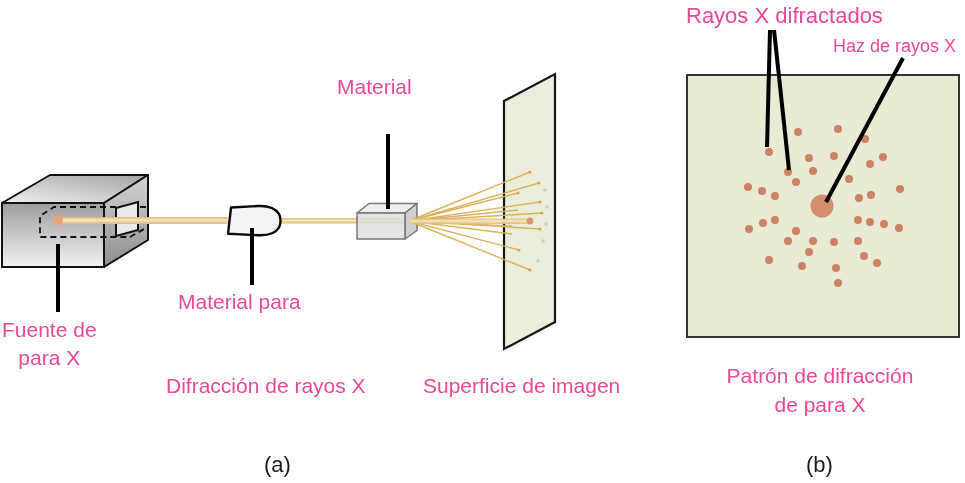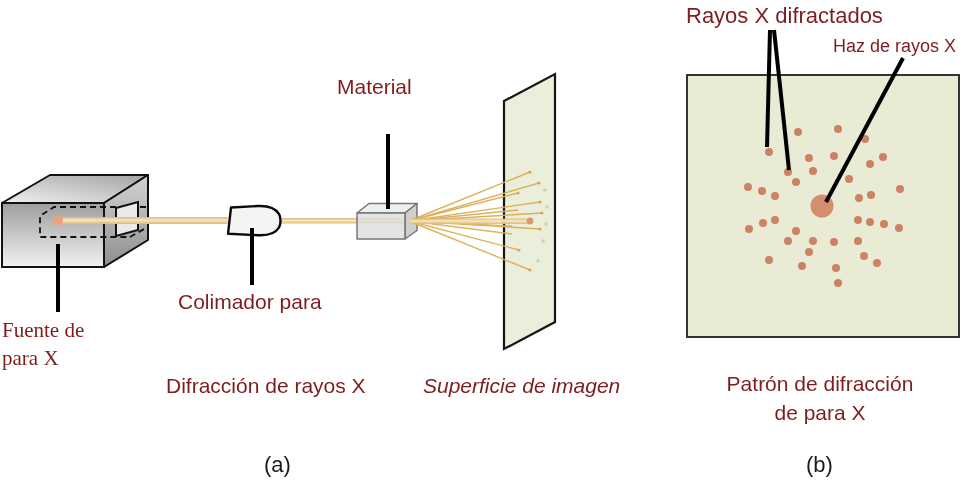--- a/index.html
+++ b/index.html
@@ -9,32 +9,32 @@
     background:#ffffff;
     font-family:"Liberation Sans", sans-serif;
     color:#1a1a1a;
     overflow:hidden;
   }
   .stage svg{position:absolute;left:0;top:0;pointer-events:none;}
   .lbl{
     position:absolute;
     font-size:21px;
     line-height:30px;
-    color:#7f1d1d;
+    color:#ec4899;
     white-space:nowrap;
   }
-  .lbl span{display:block;}
-  .lbl-fuente{left:2px;top:316px;line-height:28px;font-family:Liberation Serif, serif;}
+  .lbl span{display:block;text-align:center;}
+  .lbl-fuente{left:2px;top:316px;line-height:28px;}
   .lbl-colimador{left:178px;top:286px;line-height:32px;}
   .lbl-material{left:337px;top:72px;line-height:30px;}
   .lbl-difraccion{left:166px;top:371px;text-align:right;}
-  .lbl-superficie{left:423px;top:371px;font-style:italic;}
+  .lbl-superficie{left:423px;top:371px;}
   .lbl-difractados{left:686px;top:1px;font-size:22px;}
   .lbl-haz{left:797px;top:31px;font-size:18px;margin-left:36px;}
-  .lbl-patron{left:686px;top:369px;width:268px;text-align:center;line-height:29px;}
+  .lbl-patron{left:686px;top:361px;width:268px;text-align:center;line-height:29px;}
   .caption{position:absolute;font-size:22px;color:#1a1a1a;}
   .caption-a{left:264px;top:452px;}
   .caption-b{left:806px;top:452px;}
   .pattern-square{
     position:absolute;
     left:686px;top:74px;
     width:274px;height:264px;
     box-sizing:border-box;
     border:2px solid #333333;
     background:#e9ebd4;
@@ -191,21 +191,21 @@
       <line x1="774" y1="30" x2="789" y2="170"></line>
       <line x1="903" y1="58" x2="826" y2="202"></line>
     </g>
   </svg>
 
   <div class="lbl lbl-fuente text-layer-item">
     <span>Fuente de</span>
     <span>para X</span>
   </div>
   <div class="lbl lbl-colimador text-layer-item">
-    <span>Colimador para</span>
+    <span>Material para</span>
   </div>
   <div class="lbl lbl-material text-layer-item">
     <span>Material</span>
   </div>
   <div class="lbl lbl-difraccion text-layer-item">Difracción de rayos X</div>
   <div class="lbl lbl-superficie text-layer-item">Superficie de imagen</div>
   <div class="caption caption-a text-layer-item">(a)</div>
 
   <div class="lbl lbl-difractados text-layer-item">Rayos X difractados</div>
   <div class="lbl lbl-haz text-layer-item">Haz de rayos X</div>

